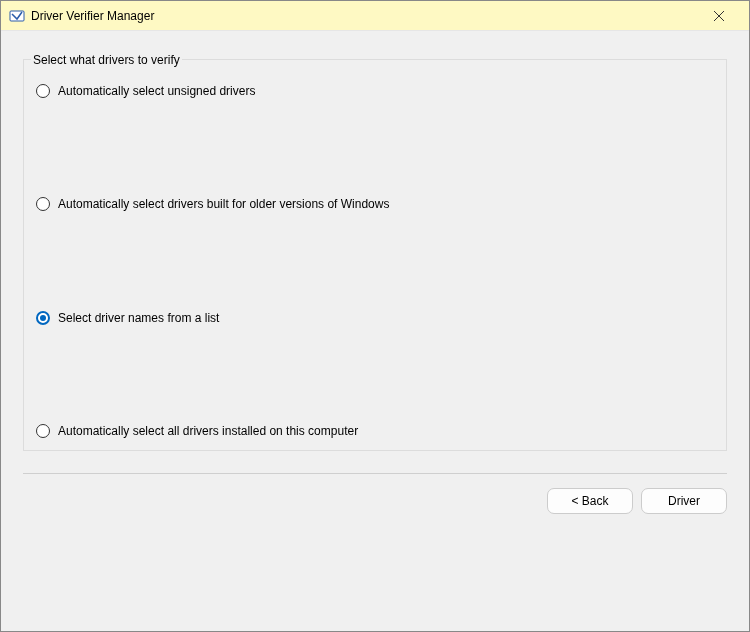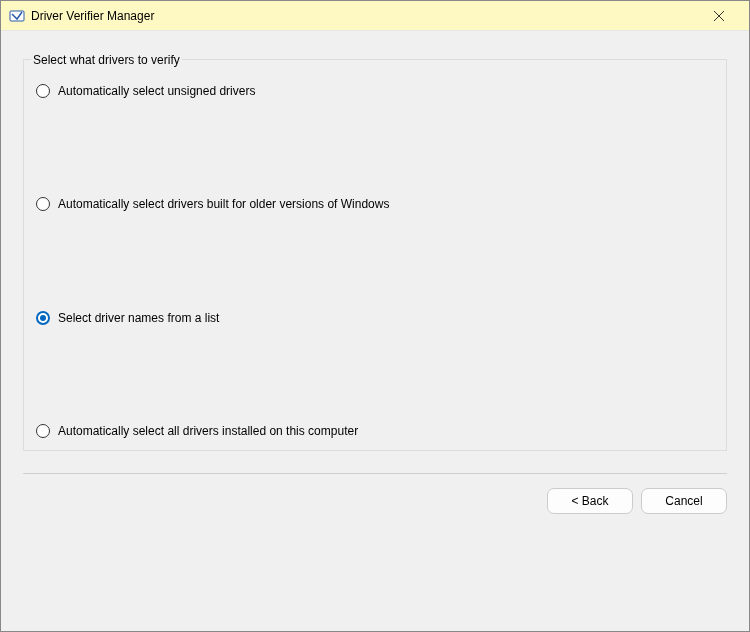--- a/index.html
+++ b/index.html
@@ -189,16 +189,16 @@
         <span class="radio-label">Automatically select all drivers installed on this computer</span>
       </div>
 
     </div>
 
 
     <hr class="separator">
 
     <div class="button-bar">
       <button class="btn">&lt; Back</button>
-      <button class="btn">Cancel</button>
+      <button class="btn">Driver</button>
     </div>
   </div>
 </div>
 
 </body></html>

